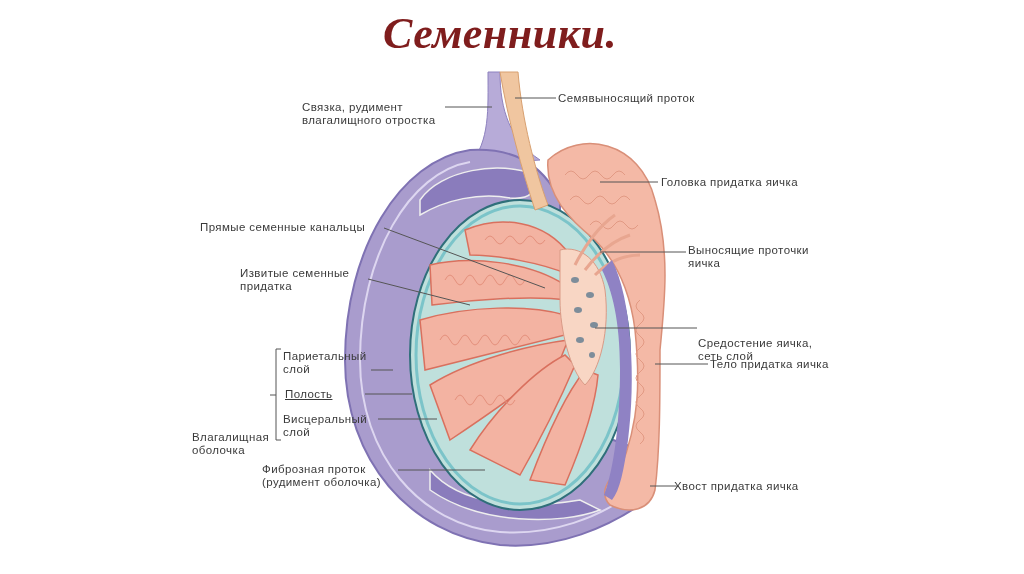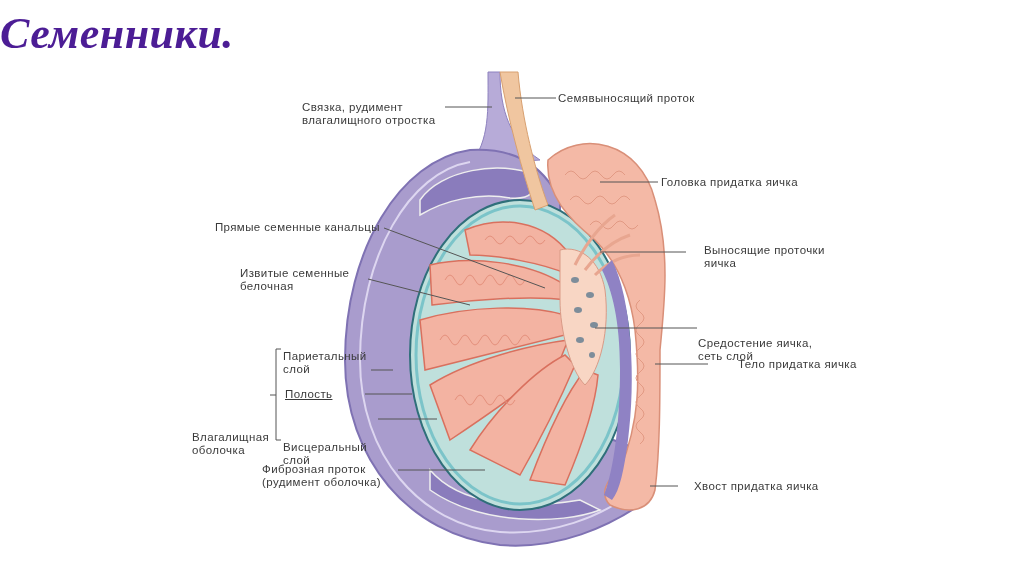--- a/index.html
+++ b/index.html
@@ -1,25 +1,25 @@
 <!DOCTYPE html>
 <html><head>
 <meta charset="utf-8">
 <style>
   html, body { margin: 0; padding: 0; background: #ffffff; }
   body { width: 1024px; height: 574px; position: relative; overflow: hidden;
          font-family: "Liberation Sans", sans-serif; }
-  .title { position: absolute; left: 0; top: 8px; width: 1000px; 
+  .title { position: absolute; left: 0; top: 8px; width: 1000px; text-align: center;
            font-family: "Liberation Serif", serif; font-style: italic; font-weight: bold;
-           font-size: 44px; color: #4c1d95; letter-spacing: 0.5px; }
+           font-size: 44px; color: #7f1d1d; letter-spacing: 0.5px; }
   svg.diagram { position: absolute; left: 0; top: 0; }
   .lbl { position: absolute; font-size: 11.5px; color: #3a3a3a; line-height: 13px;
          letter-spacing: 0.4px; white-space: nowrap; }
   .c { text-align: left; }
-  .r { text-align: right; }
+  .r { text-align: left; }
 </style>
 </head>
 <body>
 
 <div class="title">Семенники.</div>
 
 <svg class="diagram" width="1024" height="574" viewBox="0 0 1024 574">
 
   <path d="M488,72 L500,72 C500,110 510,140 540,160 L470,165 C490,140 488,110 488,72 Z" fill="#b7abd8" stroke="#8e82bf" stroke-width="1"></path>
 
@@ -97,43 +97,43 @@
   </g>
 </svg>
 
 <div class="lbl c" style="left:302px; top:101px;">
   <div>Связка, рудимент</div>
   <div>влагалищного отростка</div>
 </div>
 <div class="lbl" style="left:558px; top:92px;">Семявыносящий проток</div>
 <div class="lbl" style="left:661px; top:176px;">Головка придатка яичка</div>
 <div class="lbl r" style="left:200px; top:221px; width:180px;">Прямые семенные канальцы</div>
-<div class="lbl c" style="left:688px; top:244px; width:130px;margin-left:16px;">
+<div class="lbl c" style="left:688px; top:244px; width:130px;">
   <div>Выносящие проточки</div>
   <div>яичка</div>
 </div>
 <div class="lbl c" style="left:240px; top:267px; width:130px;">
   <div>Извитые семенные</div>
-  <div>белочная</div>
+  <div>придатка</div>
 </div>
 <div class="lbl c" style="left:698px; top:337px; width:130px;">
   <div>Средостение яичка,</div>
   <div>сеть слой</div>
 </div>
-<div class="lbl" style="left:710px; top:358px;margin-left:28px;">Тело придатка яичка</div>
+<div class="lbl" style="left:710px; top:358px;">Тело придатка яичка</div>
 <div class="lbl c" style="left:192px; top:383px; width:86px;margin-top:48px;">
   <div>Влагалищная</div>
   <div>оболочка</div>
 </div>
 <div class="lbl c" style="left:283px; top:350px; width:90px;">
   <div>Париетальный</div>
   <div>слой</div>
 </div>
 <div class="lbl" style="left:285px; top:388px;text-decoration:underline;">Полость</div>
-<div class="lbl c" style="left:283px; top:413px; width:92px;margin-top:28px;">
+<div class="lbl c" style="left:283px; top:413px; width:92px;">
   <div>Висцеральный</div>
   <div>слой</div>
 </div>
 <div class="lbl c" style="left:262px; top:463px; width:138px;">
   <div>Фиброзная проток</div>
   <div>(рудимент оболочка)</div>
 </div>
-<div class="lbl" style="left:694px; top:480px;text-align:center;">Хвост придатка яичка</div>
+<div class="lbl" style="left:674px; top:480px;text-align:center;">Хвост придатка яичка</div>
 
 </body></html>

